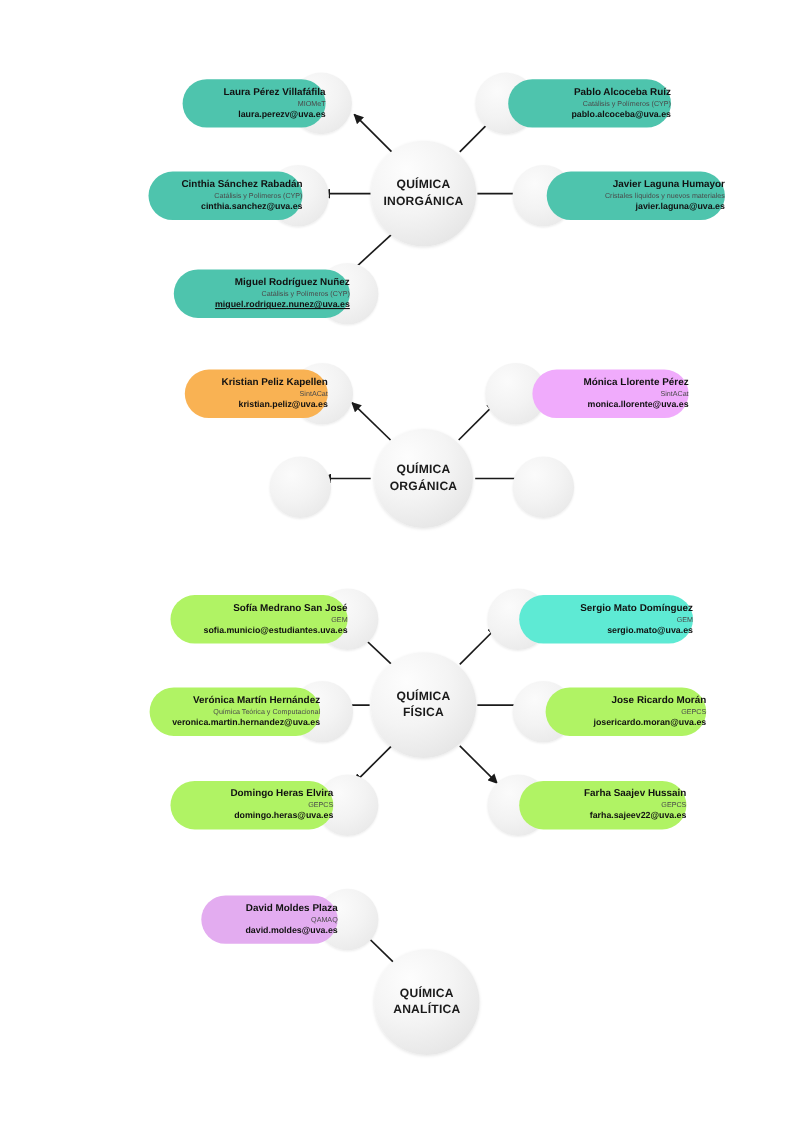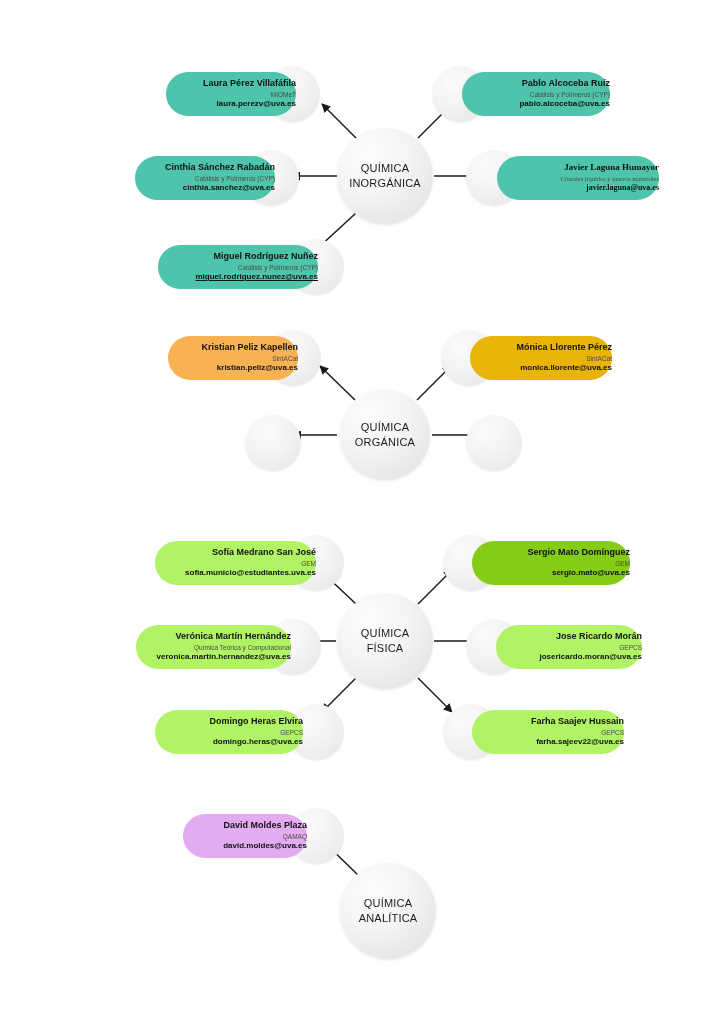--- a/index.html
+++ b/index.html
@@ -40,21 +40,21 @@
     border-radius: 50%;
     background: radial-gradient(circle at 34% 28%, #fdfdfd 0%, #f4f4f4 42%, #e9e9e9 72%, #dedede 100%);
     box-shadow: 0 1px 3px rgba(0,0,0,0.10);
     display: flex;
     align-items: center;
     justify-content: center;
     text-align: center;
   }
   .hub-label {
     font-size: 11px;
-    font-weight: normal;
+    font-weight: bold;
     color: #1a1a1a;
     line-height: 1.32;
     letter-spacing: 0.2px;
   }
 
   
   .card {
     position: absolute;
     z-index: 2;
     height: 44px;
@@ -190,21 +190,21 @@
   <div class="card-bubble" style="left:243px; top:150px; width:56px; height:56px;"></div>
   <div class="card" style="left:135px; top:156px; width:140px; background:#4ec4ad;">
     <div class="card-text">
       <div class="c-name">Cinthia Sánchez Rabadán</div>
       <div class="c-group">Catálisis y Polímeros (CYP)</div>
       <div class="c-mail">cinthia.sanchez@uva.es</div>
     </div>
   </div>
 
   <div class="card-bubble" style="left:466px; top:150px; width:56px; height:56px;"></div>
-  <div class="card" style="left:497px; top:156px; width:162px; background:#4ec4ad;font-family:Liberation Serif, serif;">
+  <div class="card" style="left:497px; top:156px; width:162px; background:#4ec4ad;">
     <div class="card-text">
       <div class="c-name">Javier Laguna Humayor</div>
       <div class="c-group">Cristales líquidos y nuevos materiales</div>
       <div class="c-mail">javier.laguna@uva.es</div>
     </div>
   </div>
 
   <div class="card-bubble" style="left:288px; top:239px; width:56px; height:56px;"></div>
   <div class="card" style="left:158px; top:245px; width:160px; background:#4ec4ad;">
     <div class="card-text">
@@ -217,21 +217,21 @@
   <div class="card-bubble" style="left:265px; top:330px; width:56px; height:56px;"></div>
   <div class="card" style="left:168px; top:336px; width:130px; background:#f9b253;">
     <div class="card-text">
       <div class="c-name">Kristian Peliz Kapellen</div>
       <div class="c-group">SintACat</div>
       <div class="c-mail">kristian.peliz@uva.es</div>
     </div>
   </div>
 
   <div class="card-bubble" style="left:441px; top:330px; width:56px; height:56px;"></div>
-  <div class="card" style="left:470px; top:336px; width:142px; background:#eab308;">
+  <div class="card" style="left:484px; top:336px; width:142px; background:#f0abfc;">
     <div class="card-text">
       <div class="c-name">Mónica Llorente Pérez</div>
       <div class="c-group">SintACat</div>
       <div class="c-mail">monica.llorente@uva.es</div>
     </div>
   </div>
 
   <div class="card-bubble" style="left:245px; top:415px; width:56px; height:56px;"></div>
 
   <div class="card-bubble" style="left:466px; top:415px; width:56px; height:56px;"></div>
@@ -239,21 +239,21 @@
   <div class="card-bubble" style="left:288px; top:535px; width:56px; height:56px;"></div>
   <div class="card" style="left:155px; top:541px; width:161px; background:#b0f364;">
     <div class="card-text">
       <div class="c-name">Sofía Medrano San José</div>
       <div class="c-group">GEM</div>
       <div class="c-mail">sofia.municio@estudiantes.uva.es</div>
     </div>
   </div>
 
   <div class="card-bubble" style="left:443px; top:535px; width:56px; height:56px;"></div>
-  <div class="card" style="left:472px; top:541px; width:158px; background:#84cc16;">
+  <div class="card" style="left:472px; top:541px; width:158px; background:#5eead4;">
     <div class="card-text">
       <div class="c-name">Sergio Mato Domínguez</div>
       <div class="c-group">GEM</div>
       <div class="c-mail">sergio.mato@uva.es</div>
     </div>
   </div>
 
   <div class="card-bubble" style="left:265px; top:619px; width:56px; height:56px;"></div>
   <div class="card" style="left:136px; top:625px; width:155px; background:#b0f364;">
     <div class="card-text">

